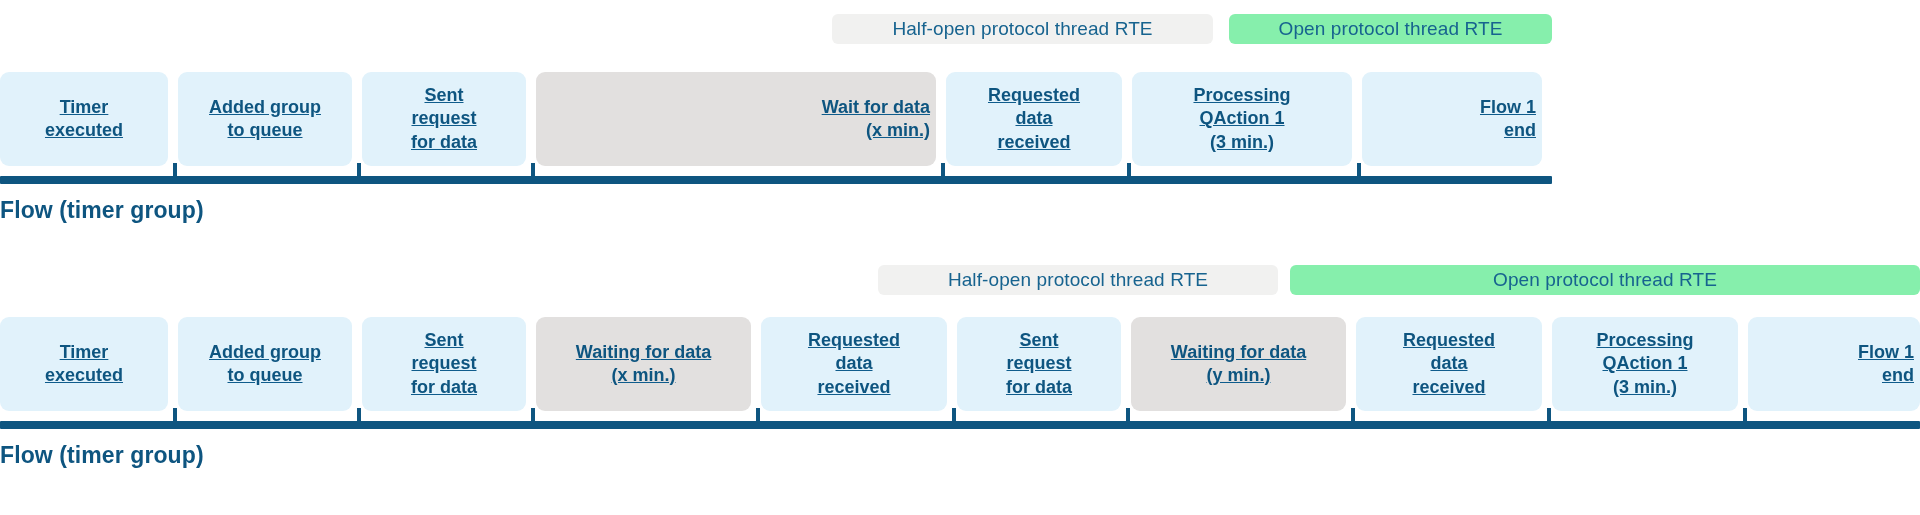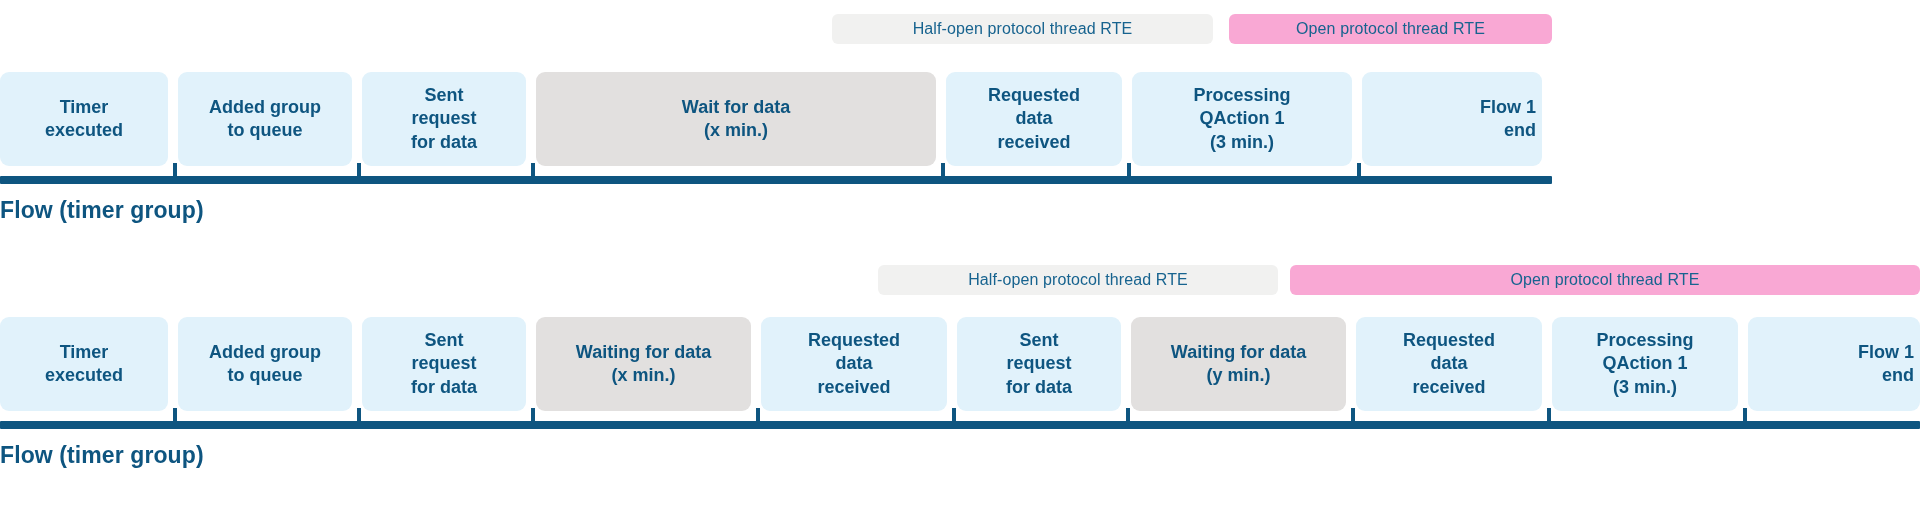--- a/index.html
+++ b/index.html
@@ -22,35 +22,36 @@
   }
 
   
   .legend-bar {
     position: absolute;
     height: 30px;
     border-radius: 6px;
     display: flex;
     align-items: center;
     justify-content: center;
-    font-size: 16px;
+    font-size: 19px;
     font-weight: 400;
     letter-spacing: 0.1px;
     color: #17638f;
     white-space: nowrap;
     box-sizing: border-box;
   }
   .legend-halfopen { background: #f1f1f0; }
-  .legend-open     { background: #f9a8d4; }
+  .legend-open     { background: #86efac; }
 
   
   .steps {
     position: absolute;
     display: flex;
     align-items: stretch;
+    text-decoration: underline;
   }
   .step {
     height: 94px;
     border-radius: 9px;
     display: flex;
     flex-direction: column;
     align-items: center;
     justify-content: center;
     text-align: center;
     font-size: 18px;
@@ -107,21 +108,21 @@
     </div>
     <div class="step" style="width:174px;">
       <span class="ln">Added group</span>
       <span class="ln">to queue</span>
     </div>
     <div class="step" style="width:164px;">
       <span class="ln">Sent</span>
       <span class="ln">request</span>
       <span class="ln">for data</span>
     </div>
-    <div class="step gray" style="width:400px;">
+    <div class="step gray" style="width:400px;align-items:flex-end;">
       <span class="ln">Wait for data</span>
       <span class="ln">(x min.)</span>
     </div>
     <div class="step" style="width:176px;">
       <span class="ln">Requested</span>
       <span class="ln">data</span>
       <span class="ln">received</span>
     </div>
     <div class="step" style="width:220px;">
       <span class="ln">Processing</span>

